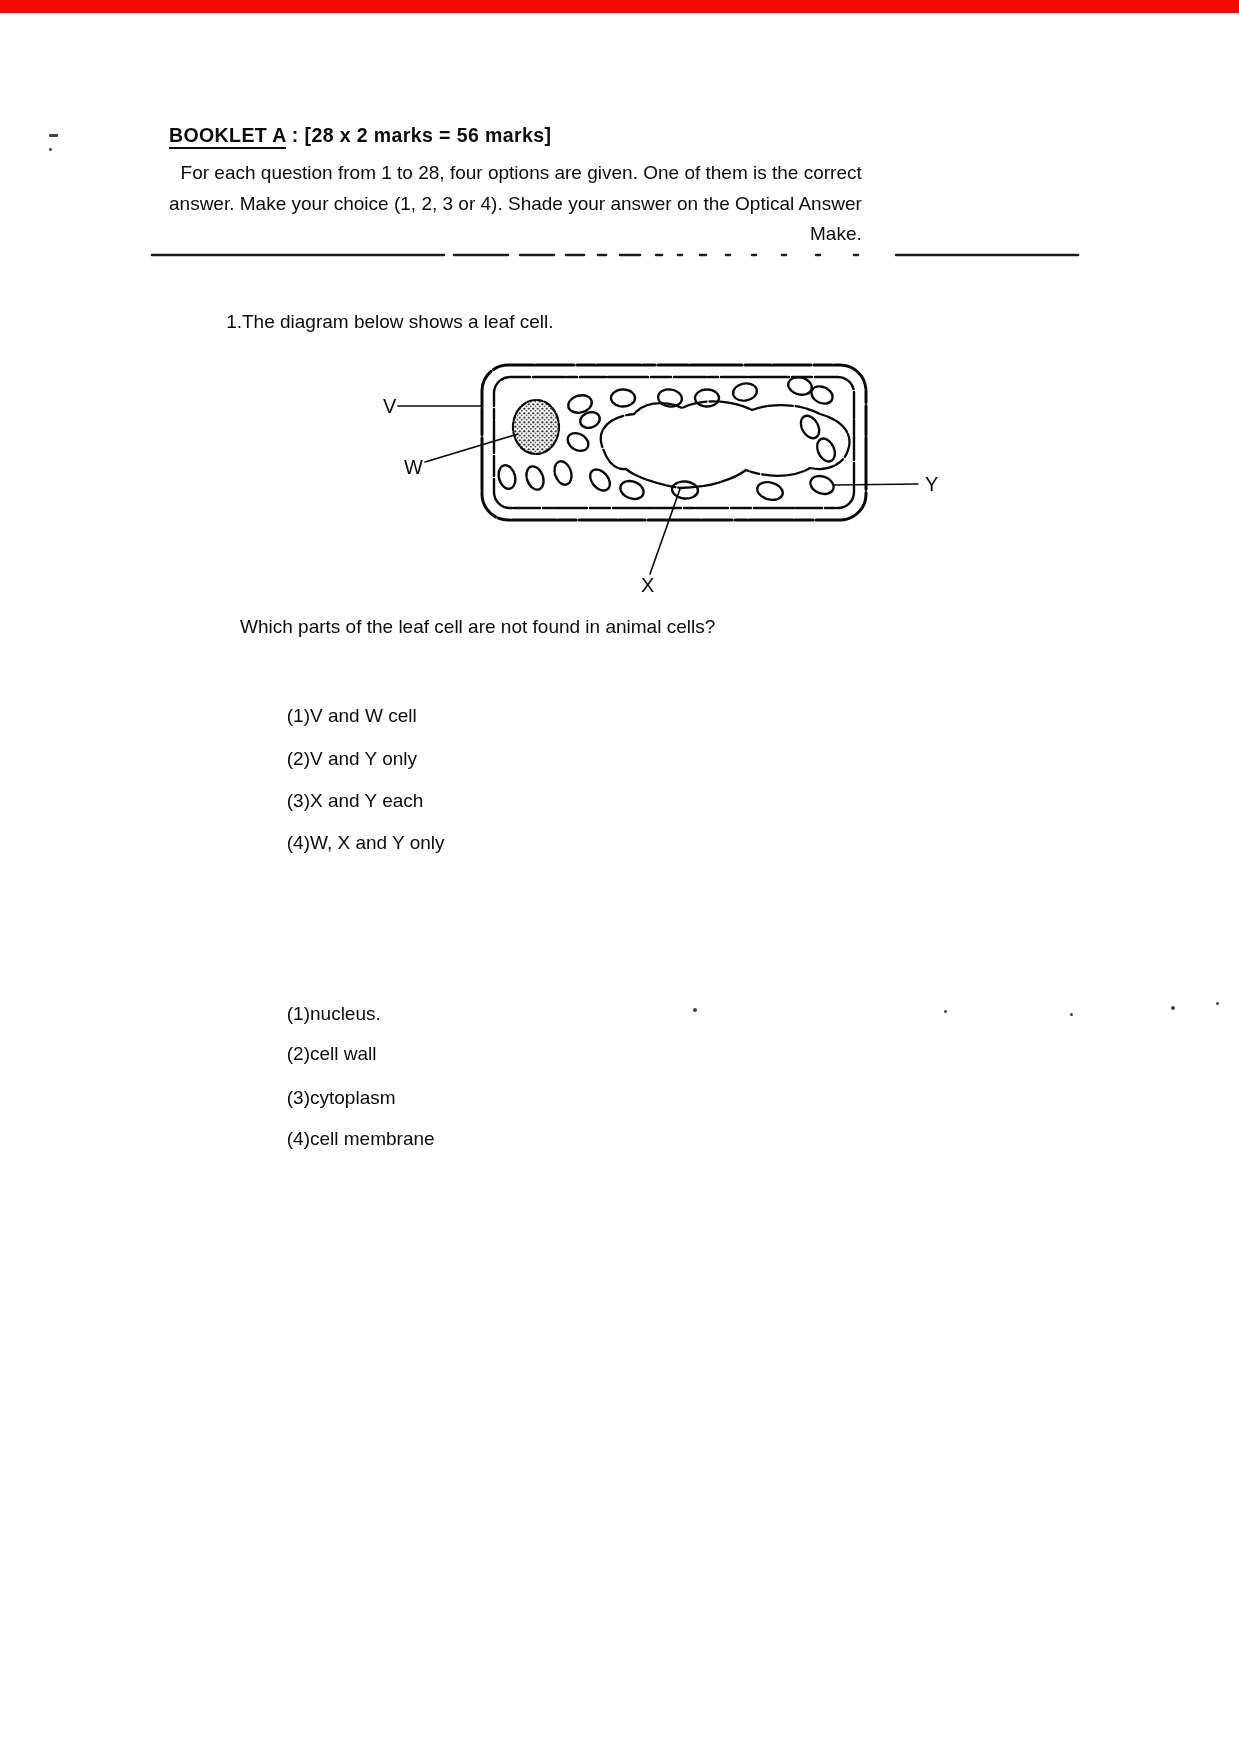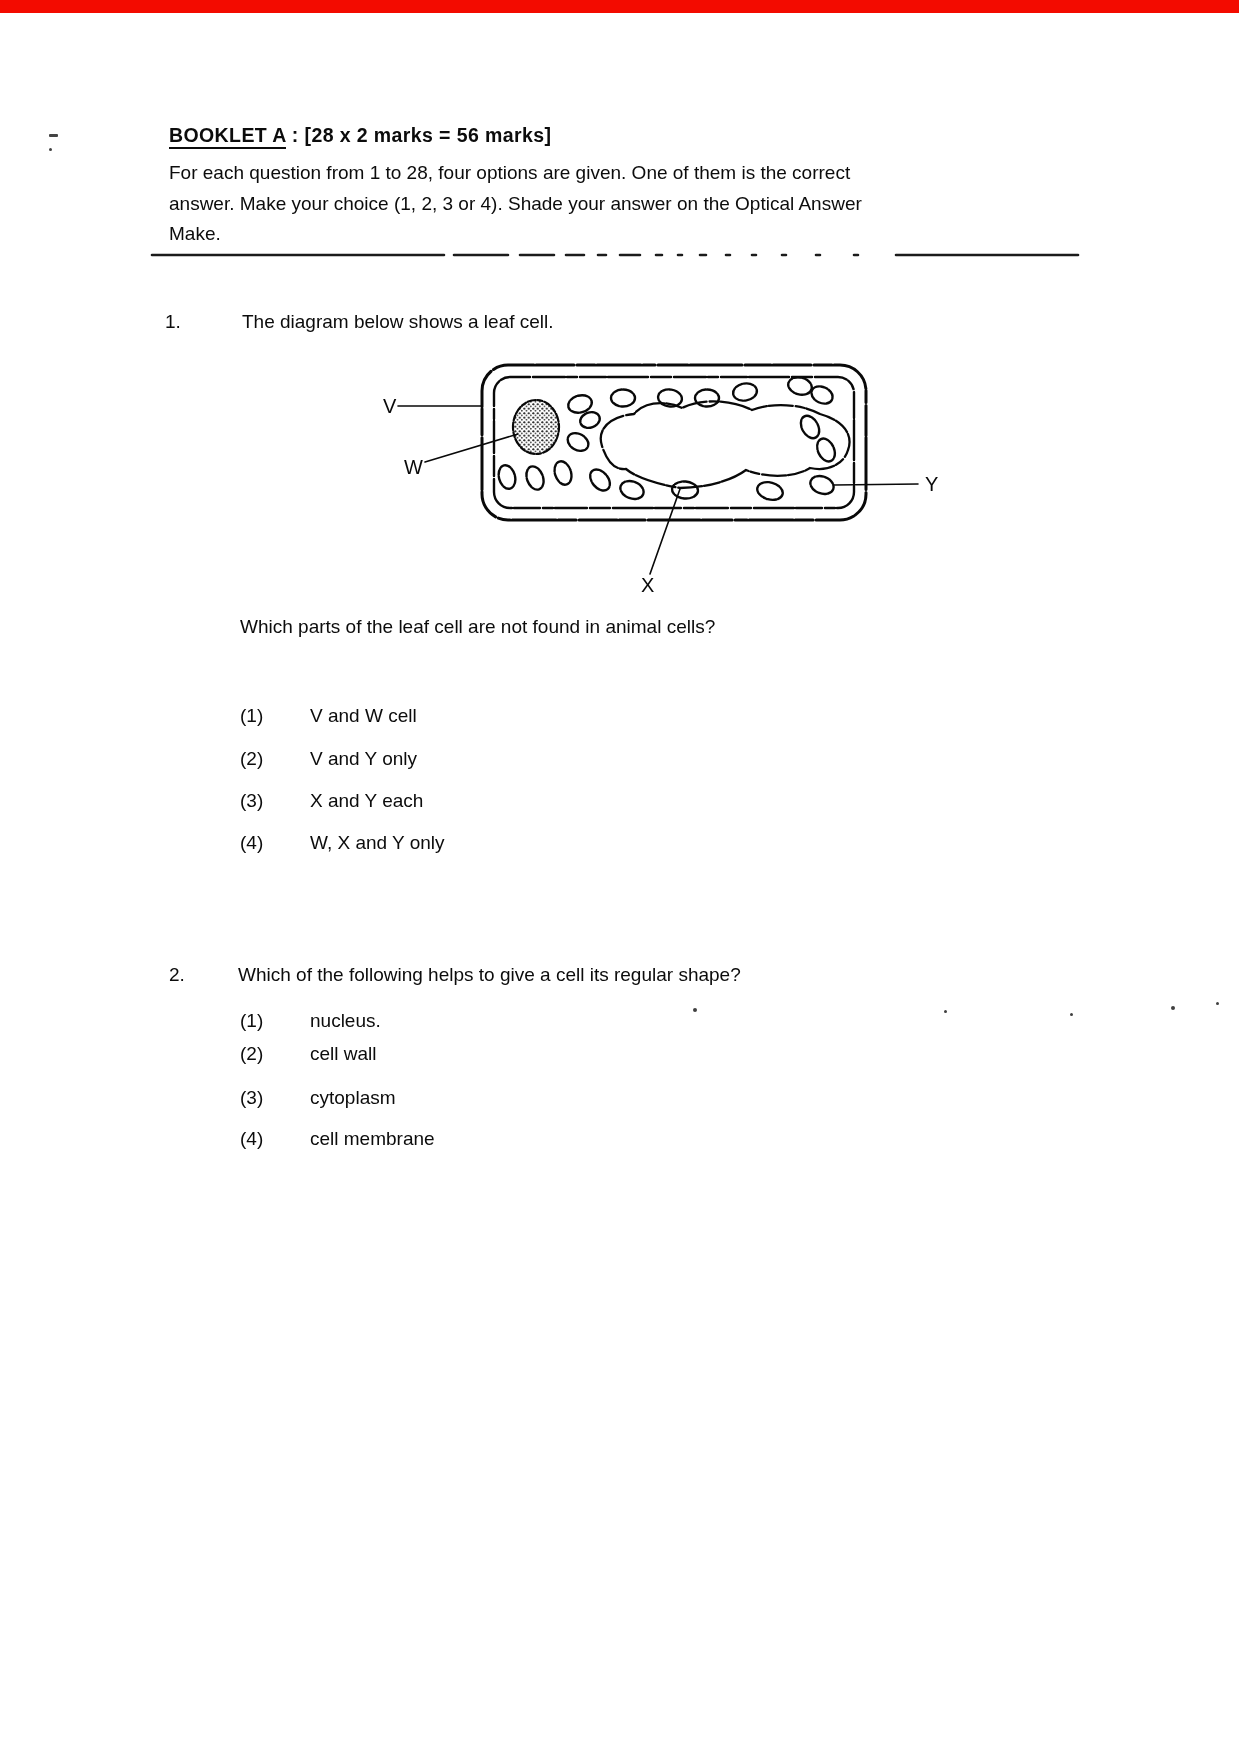--- a/index.html
+++ b/index.html
@@ -3,20 +3,21 @@
 <meta charset="utf-8">
 <style>
   html,body{margin:0;padding:0;background:#ffffff;}
   .page{
     position:relative;
     width:1239px;height:1250px;
     background:#ffffff;
     overflow:hidden;
     font-family:"Liberation Sans", sans-serif;
     color:#181818;
+    text-align:right;
   }
   
   .top-bar{position:absolute;top:0;left:0;width:1239px;height:13px;background:#f30b00;}
 
   
   .scan-layer{position:absolute;inset:0;filter:blur(0.45px) contrast(1.12);}
 
   .heading{position:absolute;left:169px;top:124px;font-size:19.5px;font-weight:bold;letter-spacing:.4px;white-space:nowrap;}
   .heading .u{border-bottom:2.2px solid #181818;padding-bottom:1px;}
   .instructions{position:absolute;left:169px;top:158px;font-size:19px;line-height:30.5px;white-space:nowrap;}
@@ -142,25 +143,22 @@
     <div class="opt" style="top:748px;">
       <span class="opt-num">(2)</span><span>V and Y only</span>
     </div>
     <div class="opt" style="top:790px;">
       <span class="opt-num">(3)</span><span>X and Y each</span>
     </div>
     <div class="opt" style="top:832px;">
       <span class="opt-num">(4)</span><span>W, X and Y only</span>
     </div>
 
-    <div class="q-row q2" style="left:169px;top:946px;">
-      <span class="q-num">2.</span><span>Which of the following helps to give a cell its regular shape?</span>
-    </div>
 
-    <div class="opt" style="top:1003px;margin-top:7px;">
+    <div class="opt" style="top:1003px;">
       <span class="opt-num">(1)</span><span>nucleus.</span>
     </div>
     <div class="opt" style="top:1043px;">
       <span class="opt-num">(2)</span><span>cell wall</span>
     </div>
     <div class="opt" style="top:1087px;">
       <span class="opt-num">(3)</span><span>cytoplasm</span>
     </div>
     <div class="opt" style="top:1128px;">
       <span class="opt-num">(4)</span><span>cell membrane</span>

